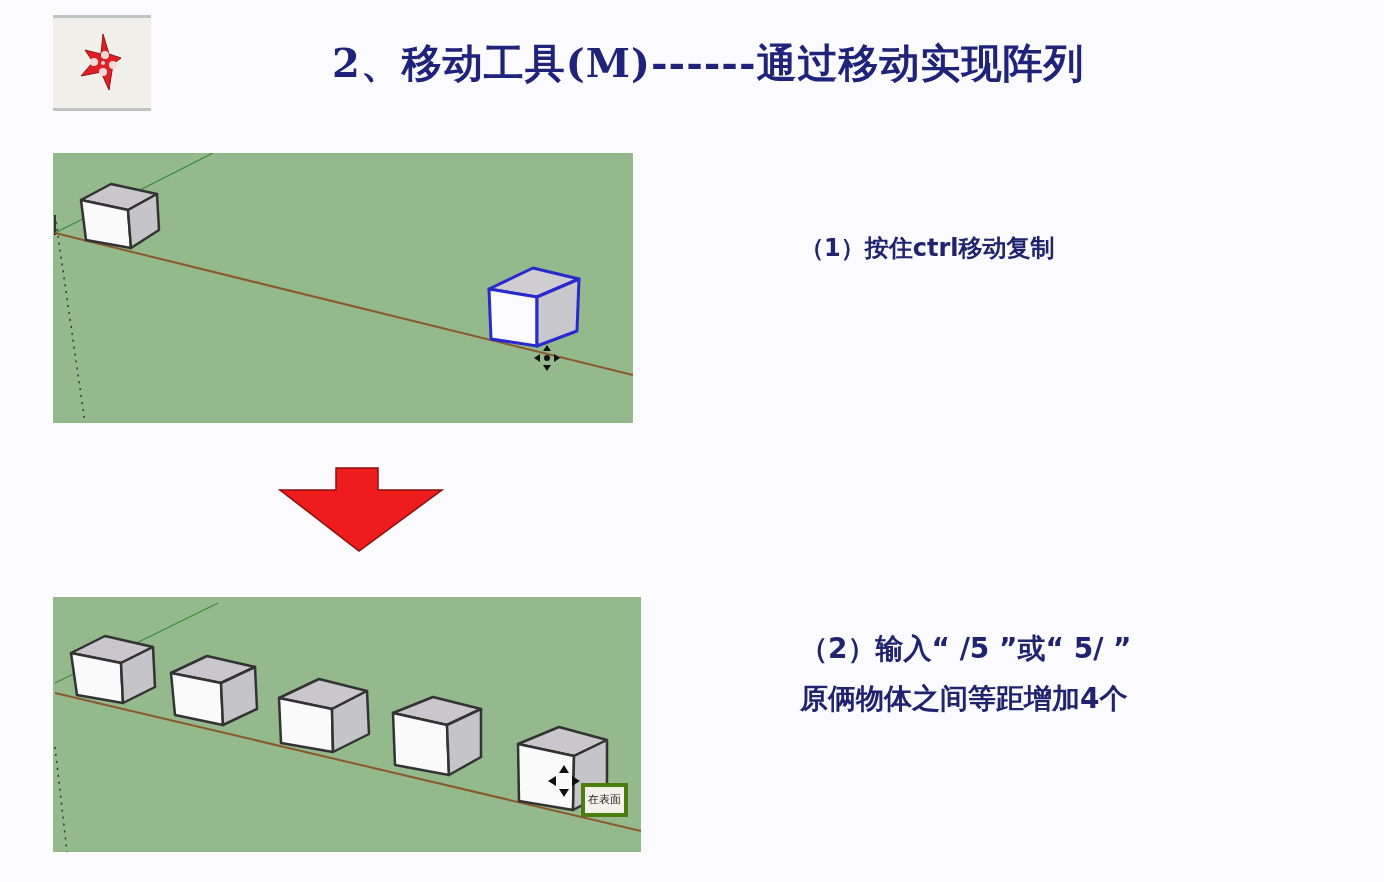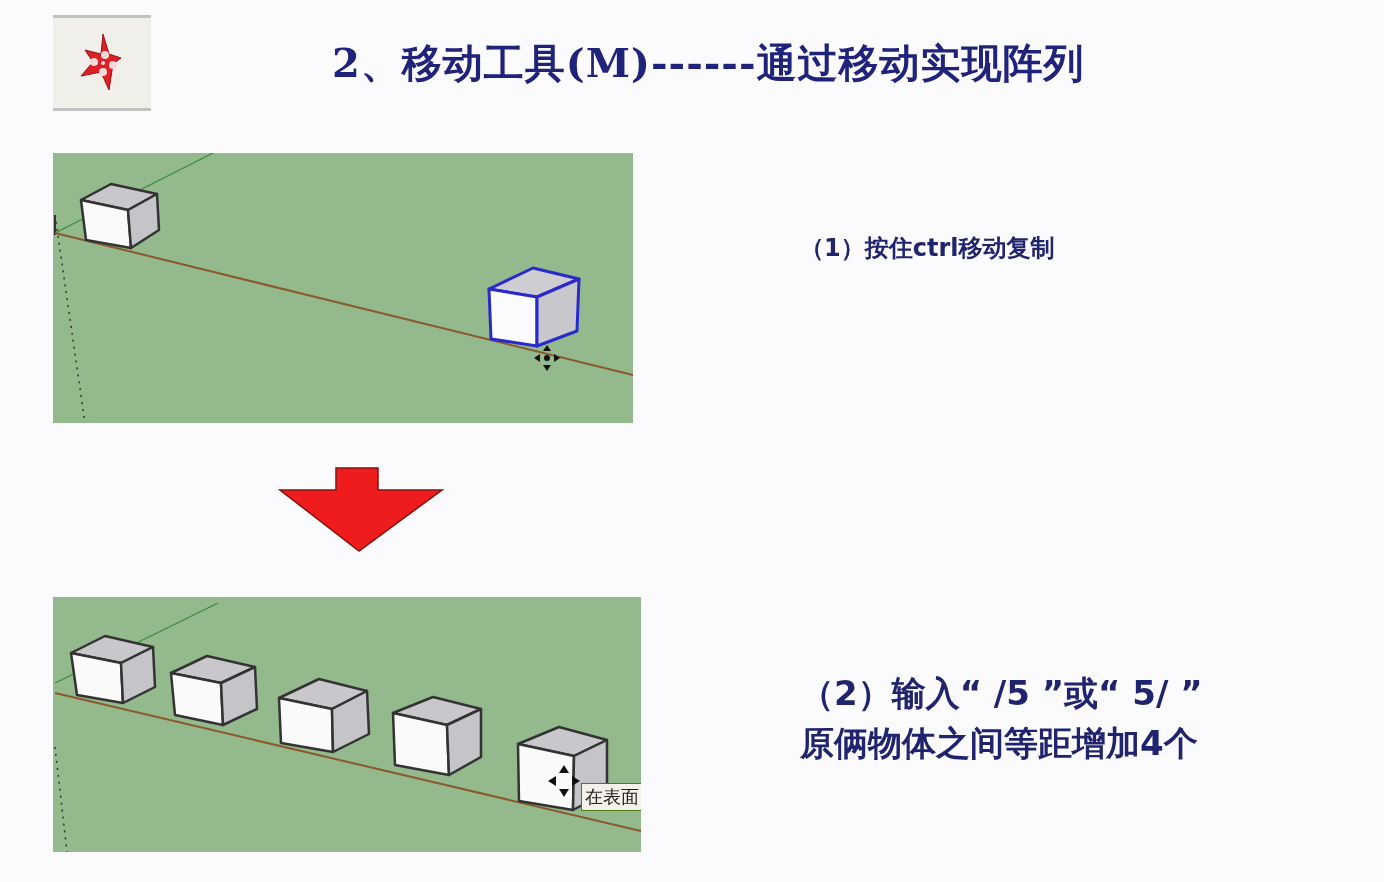--- a/index.html
+++ b/index.html
@@ -25,25 +25,25 @@
     .viewport svg { position: absolute; left: 0; top: 0; }
     #vp1 { left: 53px; top: 153px; width: 580px; height: 270px; }
     #vp2 { left: 53px; top: 597px; width: 588px; height: 255px; }
     .arrow { position: absolute; left: 278px; top: 465px; }
     .note {
       position: absolute; color: #20246e; font-weight: bold;
       font-family: "DejaVu Sans", "Liberation Sans", sans-serif;
       white-space: nowrap;
     }
     .note1 { left: 800px; top: 232px; font-size: 24px; }
-    .note2 { left: 800px; top: 624px; font-size: 34px; line-height: 50px; margin-top: 44px; }
+    .note2 { left: 800px; top: 624px; font-size: 28px; line-height: 50px; }
     .tooltip {
       position: absolute; left: 528px; top: 186px; height: 26px;
-      background: #f3f1ea; border: 1px solid #4d7c0f; color: #222;
-      font-family: "DejaVu Sans", sans-serif; font-size: 18px;
+      background: #f3f1ea; border: 4px solid #4d7c0f; color: #222;
+      font-family: "DejaVu Sans", sans-serif; font-size: 11px;
       padding: 0 3px; line-height: 26px; white-space: nowrap;
     }
   </style>
 </head>
 <body>
 
 <div class="tool-icon">
   <svg width="78" height="72" viewBox="0 0 78 72">
     <g fill="#dd1f26" stroke="#9c1014" stroke-width="1">
       <polygon points="40,6 46,26 58,30 50,36 46,62 38,44 18,48 30,34 22,22 38,26"></polygon>

